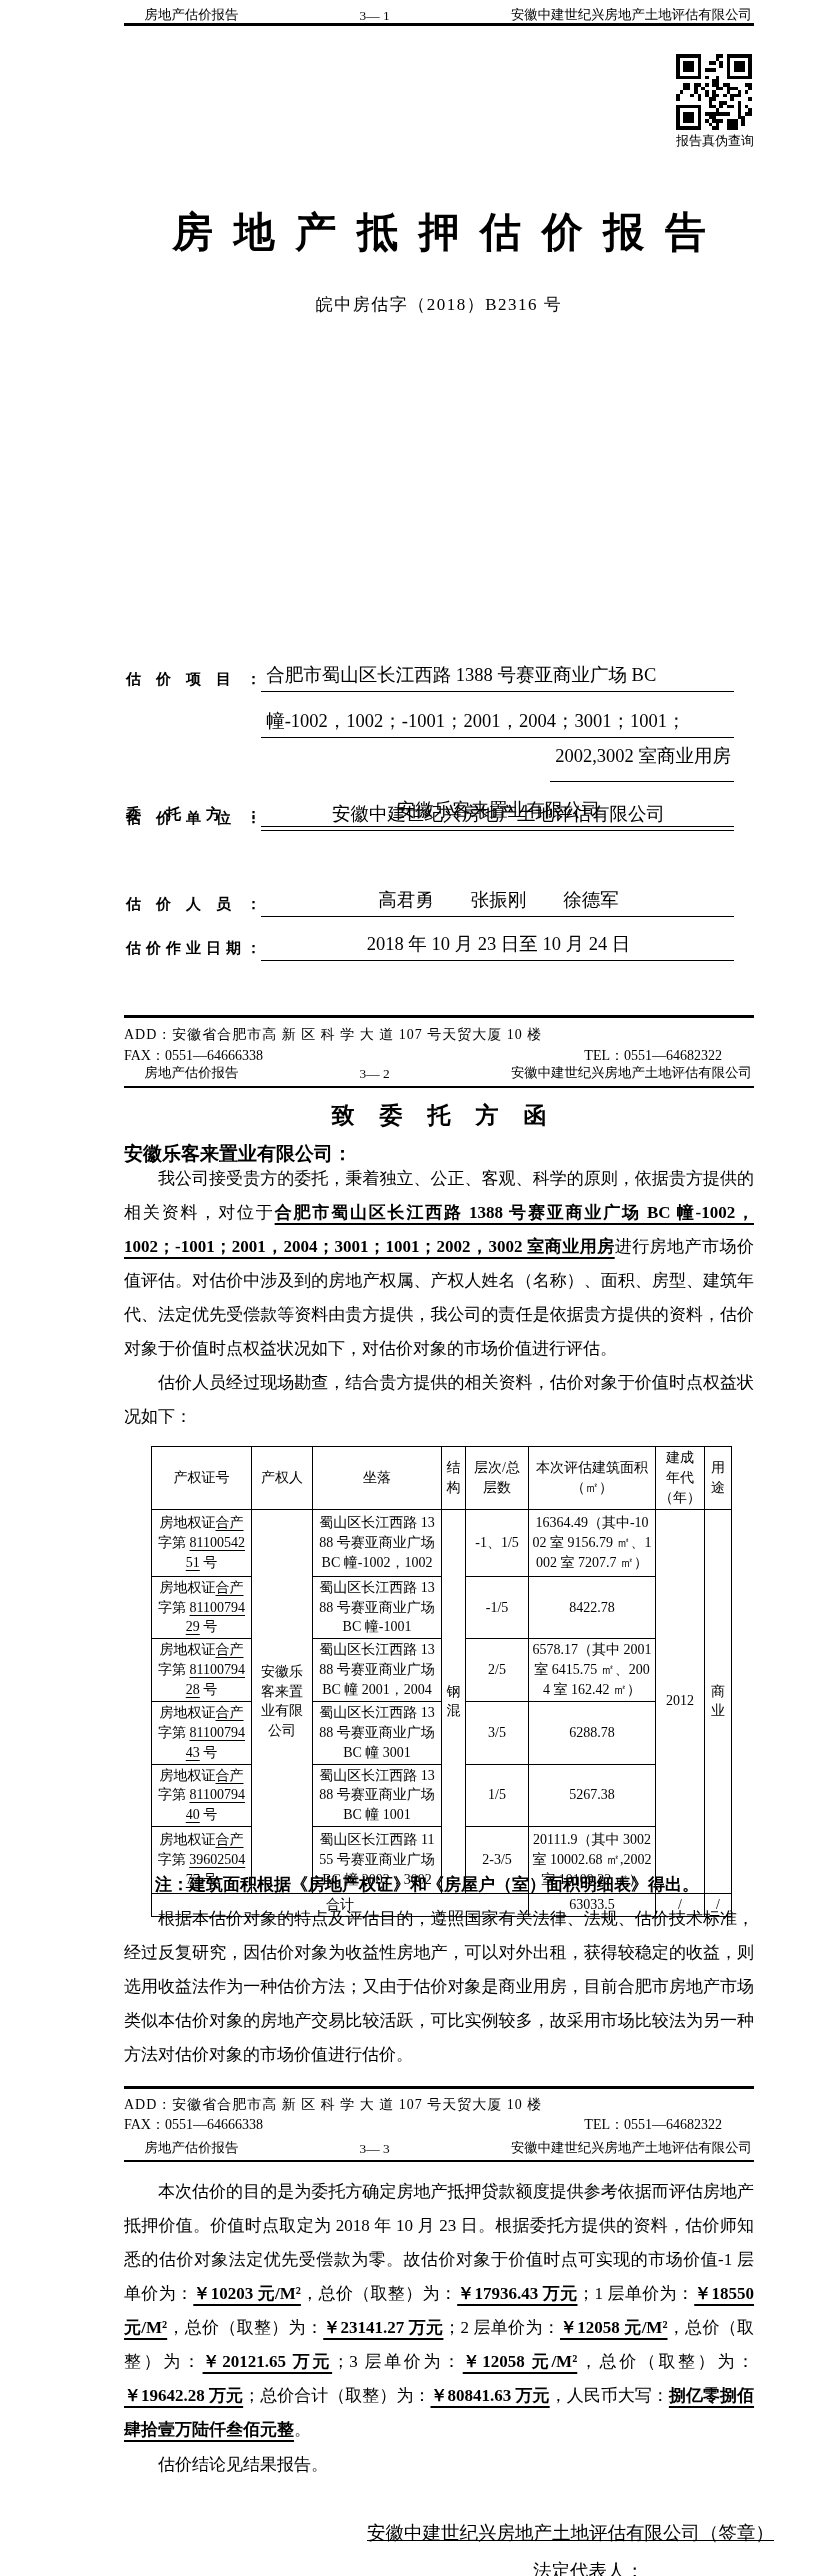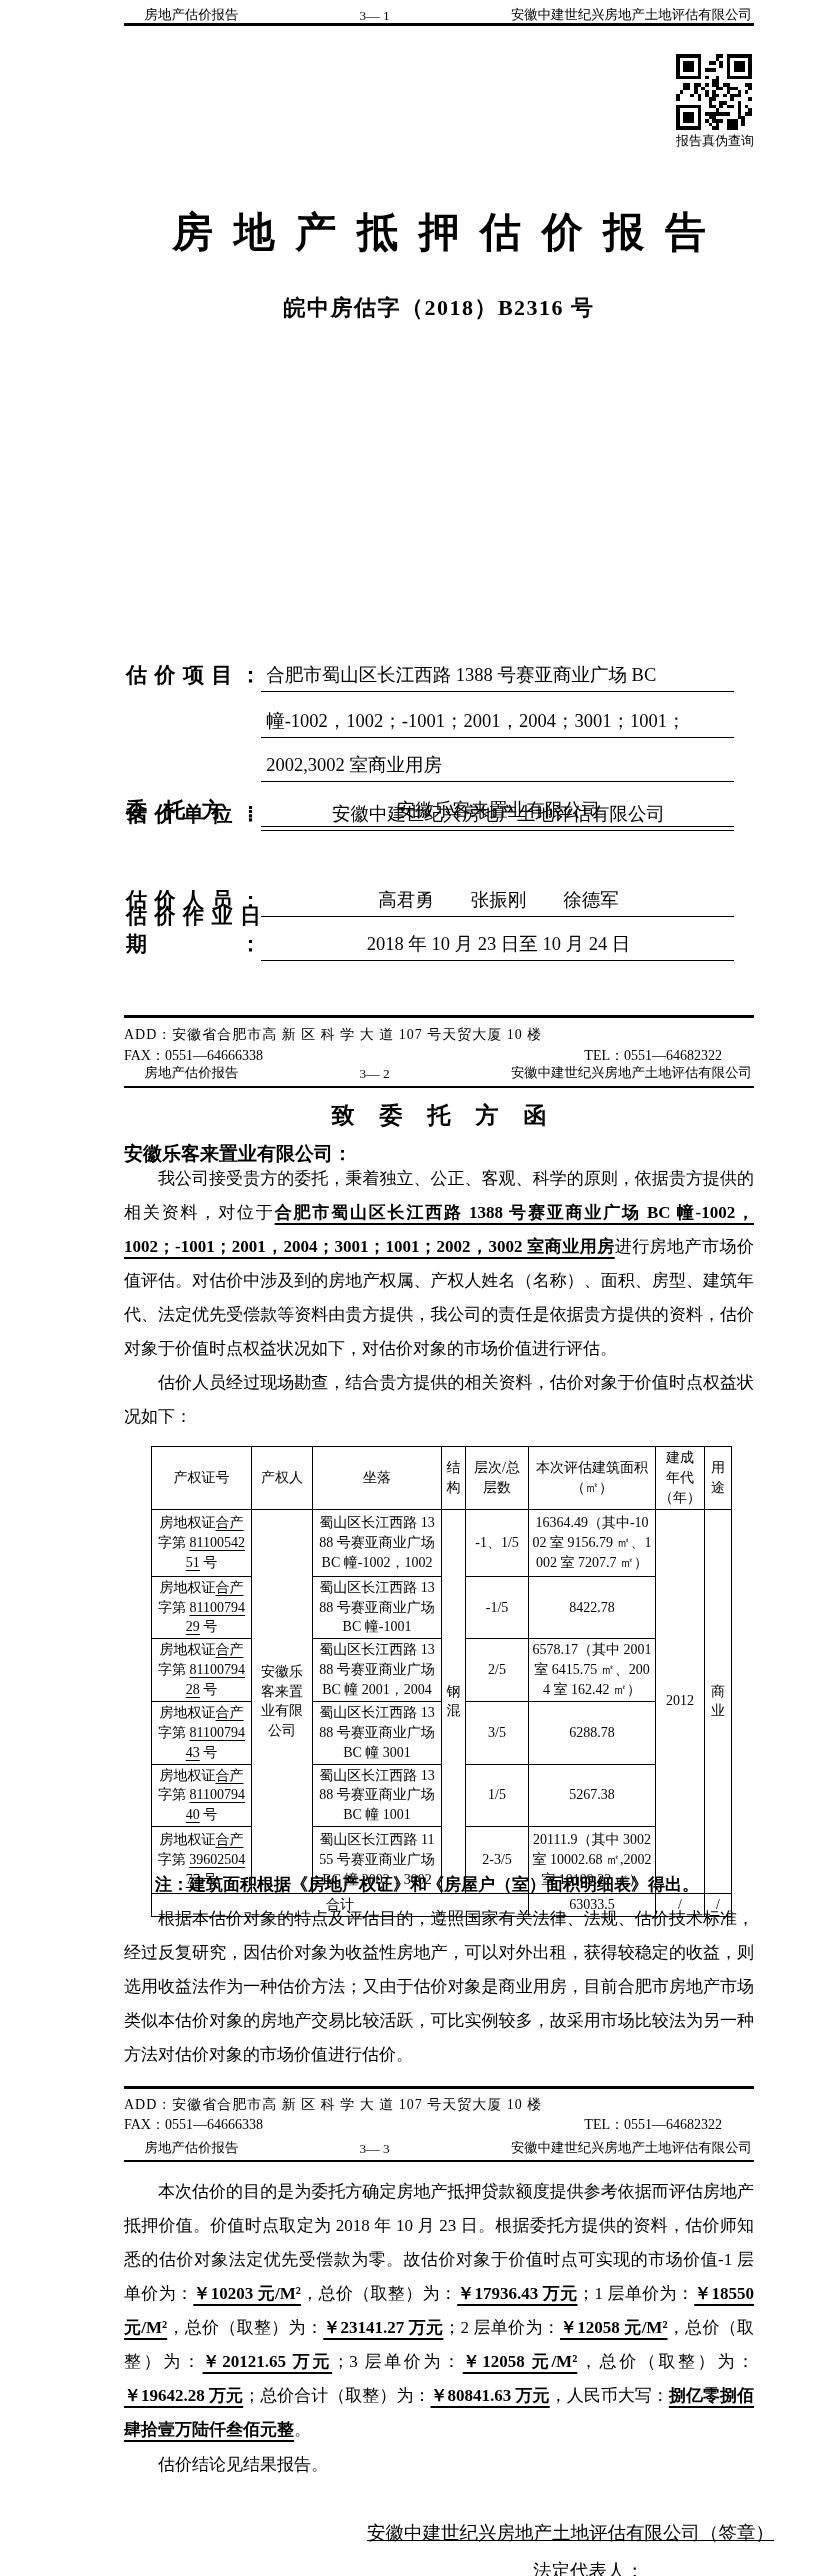--- a/index.html
+++ b/index.html
@@ -10,23 +10,23 @@
   .pghead{left:124px;width:630px;display:flex;justify-content:space-between;align-items:flex-end;
           font-size:13.4px;}
   .pghead .h-left{padding-left:20.6px;}
   .pghead .h-right{padding-right:2.1px;}
   .rule{left:124px;width:630px;height:2.6px;background:#000;}
   .pgfoot-add{left:124px;width:630px;font-size:14px;letter-spacing:1px;}
   .pgfoot-row{left:124px;width:598px;display:flex;justify-content:space-between;font-size:14px;}
   
   .big-title{left:124px;width:630px;text-align:center;font-family:"Liberation Sans","DejaVu Sans",sans-serif;
              font-weight:bold;font-size:41px;letter-spacing:20.6px;padding-left:20.6px;box-sizing:border-box;white-space:nowrap;}
-  .doc-no{left:124px;width:630px;text-align:center;font-weight:bold;font-size:22px;letter-spacing:1.5px;}
+  .doc-no{left:124px;width:630px;text-align:center;font-weight:normal;font-size:17px;letter-spacing:1.5px;}
   .info-row{left:126px;width:608px;height:42px;display:flex;align-items:flex-end;}
-  .info-label{display:inline-block;width:135px;font-size:21px;font-weight:bold;
+  .info-label{display:inline-block;width:135px;font-size:15px;font-weight:bold;
               text-align:justify;text-align-last:justify;padding-bottom:3.1px;flex:none;}
   .info-label.empty{border:none;}
   .info-value{flex:1;border-bottom:1.5px solid #000;font-size:18.5px;padding:0 3.1px 3.1px 5.2px;min-height:26px;}
   .v-left{text-align:left;}
   .v-center{text-align:center;}
   
   .letter-title{left:124px;width:630px;text-align:center;font-weight:bold;font-size:23px;
                 letter-spacing:25px;padding-left:25px;box-sizing:border-box;white-space:nowrap;}
   .salutation{left:124px;width:630px;font-size:19px;font-weight:bold;}
   .para{left:124px;width:630px;font-size:17px;line-height:34px;text-align:justify;margin:0;}
@@ -180,21 +180,21 @@
   <div class="abs doc-no" style="top:293px;">皖中房估字（2018）B2316 号</div>
 
   <div class="abs info-row" style="top:650px;">
     <span class="info-label">估价项目：</span>
     <span class="info-value v-left">合肥市蜀山区长江西路 1388 号赛亚商业广场 BC</span>
   </div>
   <div class="abs info-row" style="top:696px;">
     <span class="info-label empty"></span>
     <span class="info-value v-left">幢-1002，1002；-1001；2001，2004；3001；1001；</span>
   </div>
-  <div class="abs info-row" style="top:740px;">
+  <div class="abs info-row" style="top:740px;flex-direction:column;">
     <span class="info-label empty"></span>
     <span class="info-value v-left">2002,3002 室商业用房</span>
   </div>
   <div class="abs info-row" style="top:785px;">
     <span class="info-label">委托方：</span>
     <span class="info-value v-center">安徽乐客来置业有限公司</span>
   </div>
   <div class="abs info-row" style="top:789px;">
     <span class="info-label">估价单位：</span>
     <span class="info-value v-center">安徽中建世纪兴房地产土地评估有限公司</span>

